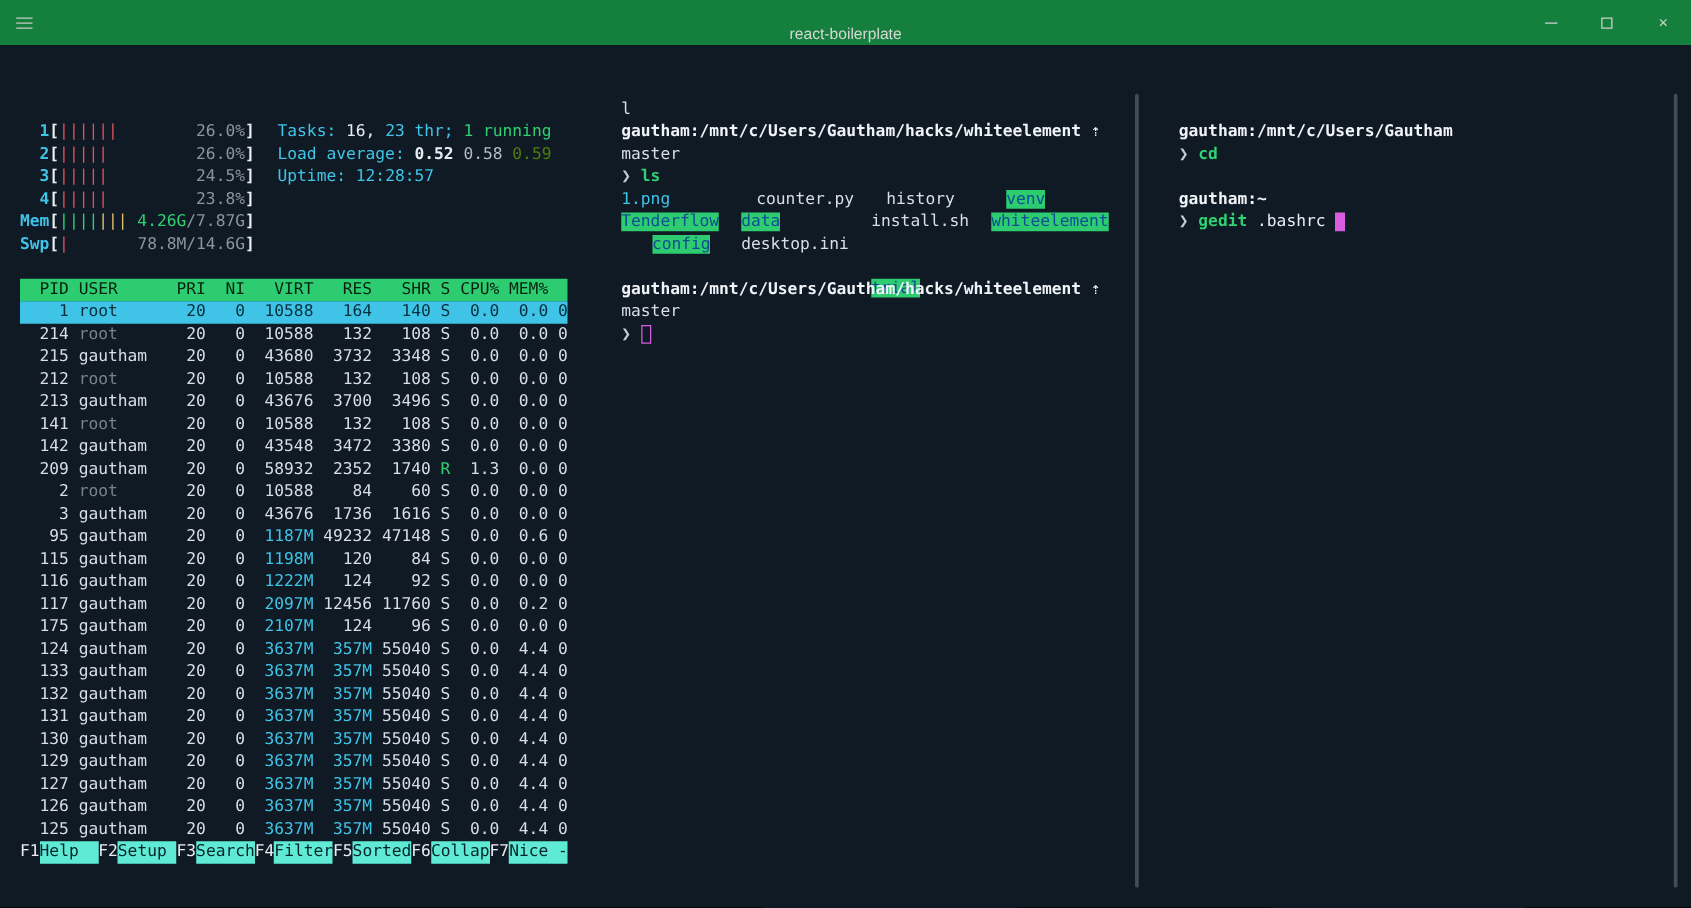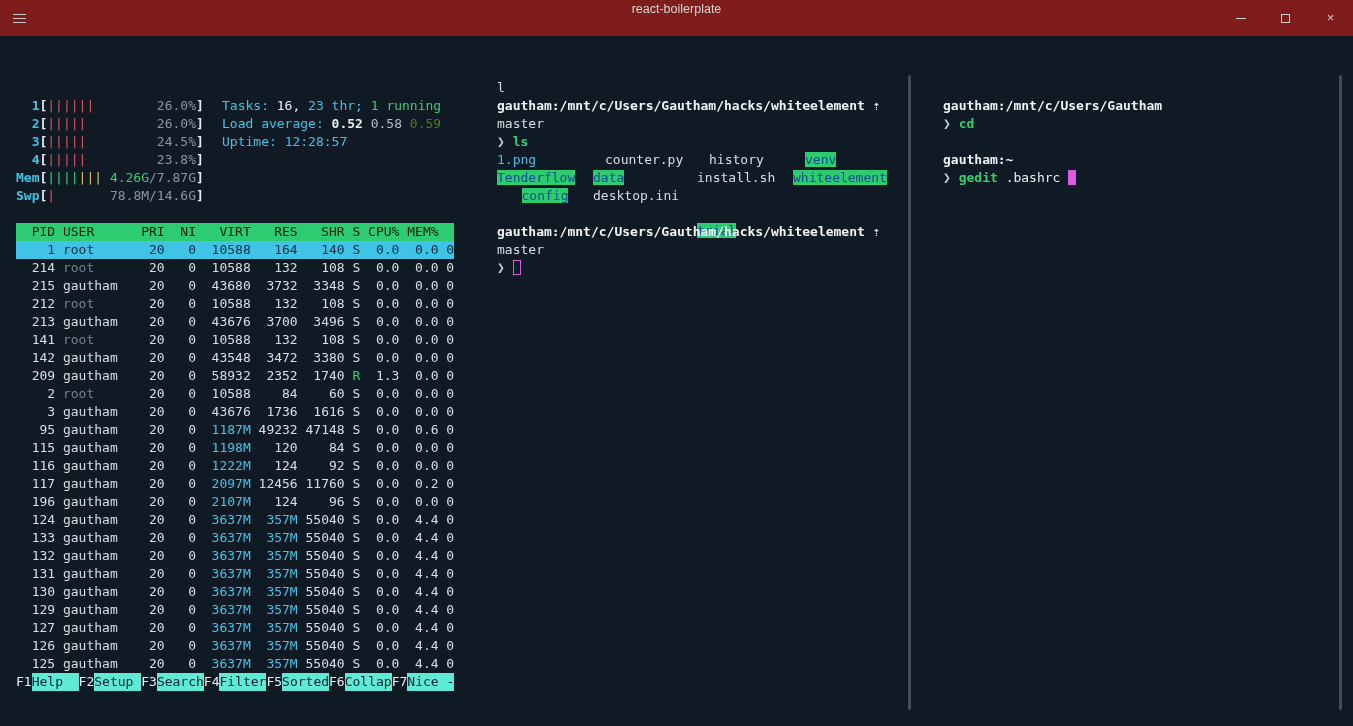--- a/index.html
+++ b/index.html
@@ -1,20 +1,20 @@
 <!DOCTYPE html>
 <html><head>
 <meta charset="utf-8">
 <style>
   *{box-sizing:border-box;margin:0;padding:0}
   html,body{background:#000}
   .window{position:relative;width:1353px;height:726px;background:#101a24;overflow:hidden;
           font-family:"DejaVu Sans Mono","Liberation Mono",monospace;font-size:13px;line-height:18px;color:#d8dee5}
   
-  .titlebar{position:absolute;top:0;left:0;right:0;height:36px;background:#7f1d1d;display:flex;align-items:flex-start;
+  .titlebar{position:absolute;top:0;left:0;right:0;height:36px;background:#15803d;display:flex;align-items:flex-end;
             font-family:"Liberation Sans","DejaVu Sans",sans-serif}
   .menu-btn{width:38px;height:36px;display:flex;align-items:center;justify-content:center;cursor:pointer}
   .hamburger{display:inline-block;width:13px;height:1px;background:#c8c8c8;box-shadow:0 4px 0 #c8c8c8,0 -4px 0 #c8c8c8}
   .title{position:absolute;left:0;right:0;text-align:center;color:#d6d6d6;font-size:12.5px;pointer-events:none}
   .win-controls{margin-left:auto;display:flex;height:100%}
   .win-btn{width:45px;height:36px;display:flex;align-items:center;justify-content:center;color:#d0d0d0;font-size:13px;cursor:pointer}
   .min-glyph{display:inline-block;width:10px;height:1px;background:#d0d0d0}
   .max-glyph{display:inline-block;width:9px;height:9px;border:1px solid #d0d0d0}
   
   .pane{position:absolute;top:36px;bottom:0;overflow:hidden}
@@ -122,21 +122,21 @@
         <div class="proc-row"><span class="c pid">213</span><span class="c user">gautham</span><span class="c pri">20</span><span class="c ni">0</span><span class="c virt">43676</span><span class="c res">3700</span><span class="c shr">3496</span><span class="c st">S</span><span class="c cpu">0.0</span><span class="c mem">0.0</span><span class="c t">0</span></div>
         <div class="proc-row"><span class="c pid">141</span><span class="c user dimu">root</span><span class="c pri">20</span><span class="c ni">0</span><span class="c virt">10588</span><span class="c res">132</span><span class="c shr">108</span><span class="c st">S</span><span class="c cpu">0.0</span><span class="c mem">0.0</span><span class="c t">0</span></div>
         <div class="proc-row"><span class="c pid">142</span><span class="c user">gautham</span><span class="c pri">20</span><span class="c ni">0</span><span class="c virt">43548</span><span class="c res">3472</span><span class="c shr">3380</span><span class="c st">S</span><span class="c cpu">0.0</span><span class="c mem">0.0</span><span class="c t">0</span></div>
         <div class="proc-row"><span class="c pid">209</span><span class="c user">gautham</span><span class="c pri">20</span><span class="c ni">0</span><span class="c virt">58932</span><span class="c res">2352</span><span class="c shr">1740</span><span class="c st stR">R</span><span class="c cpu">1.3</span><span class="c mem">0.0</span><span class="c t">0</span></div>
         <div class="proc-row"><span class="c pid">2</span><span class="c user dimu">root</span><span class="c pri">20</span><span class="c ni">0</span><span class="c virt">10588</span><span class="c res">84</span><span class="c shr">60</span><span class="c st">S</span><span class="c cpu">0.0</span><span class="c mem">0.0</span><span class="c t">0</span></div>
         <div class="proc-row"><span class="c pid">3</span><span class="c user">gautham</span><span class="c pri">20</span><span class="c ni">0</span><span class="c virt">43676</span><span class="c res">1736</span><span class="c shr">1616</span><span class="c st">S</span><span class="c cpu">0.0</span><span class="c mem">0.0</span><span class="c t">0</span></div>
         <div class="proc-row"><span class="c pid">95</span><span class="c user">gautham</span><span class="c pri">20</span><span class="c ni">0</span><span class="c virt mval">1187M</span><span class="c res">49232</span><span class="c shr">47148</span><span class="c st">S</span><span class="c cpu">0.0</span><span class="c mem">0.6</span><span class="c t">0</span></div>
         <div class="proc-row"><span class="c pid">115</span><span class="c user">gautham</span><span class="c pri">20</span><span class="c ni">0</span><span class="c virt mval">1198M</span><span class="c res">120</span><span class="c shr">84</span><span class="c st">S</span><span class="c cpu">0.0</span><span class="c mem">0.0</span><span class="c t">0</span></div>
         <div class="proc-row"><span class="c pid">116</span><span class="c user">gautham</span><span class="c pri">20</span><span class="c ni">0</span><span class="c virt mval">1222M</span><span class="c res">124</span><span class="c shr">92</span><span class="c st">S</span><span class="c cpu">0.0</span><span class="c mem">0.0</span><span class="c t">0</span></div>
         <div class="proc-row"><span class="c pid">117</span><span class="c user">gautham</span><span class="c pri">20</span><span class="c ni">0</span><span class="c virt mval">2097M</span><span class="c res">12456</span><span class="c shr">11760</span><span class="c st">S</span><span class="c cpu">0.0</span><span class="c mem">0.2</span><span class="c t">0</span></div>
-        <div class="proc-row"><span class="c pid">196</span><span class="c user">gautham</span><span class="c pri">20</span><span class="c ni">0</span><span class="c virt mval">2107M</span><span class="c res">124</span><span class="c shr">96</span><span class="c st">S</span><span class="c cpu">0.0</span><span class="c mem">0.0</span><span class="c t">0</span></div>
+        <div class="proc-row"><span class="c pid">175</span><span class="c user">gautham</span><span class="c pri">20</span><span class="c ni">0</span><span class="c virt mval">2107M</span><span class="c res">124</span><span class="c shr">96</span><span class="c st">S</span><span class="c cpu">0.0</span><span class="c mem">0.0</span><span class="c t">0</span></div>
         <div class="proc-row"><span class="c pid">124</span><span class="c user">gautham</span><span class="c pri">20</span><span class="c ni">0</span><span class="c virt mval">3637M</span><span class="c res mval">357M</span><span class="c shr">55040</span><span class="c st">S</span><span class="c cpu">0.0</span><span class="c mem">4.4</span><span class="c t">0</span></div>
         <div class="proc-row"><span class="c pid">133</span><span class="c user">gautham</span><span class="c pri">20</span><span class="c ni">0</span><span class="c virt mval">3637M</span><span class="c res mval">357M</span><span class="c shr">55040</span><span class="c st">S</span><span class="c cpu">0.0</span><span class="c mem">4.4</span><span class="c t">0</span></div>
         <div class="proc-row"><span class="c pid">132</span><span class="c user">gautham</span><span class="c pri">20</span><span class="c ni">0</span><span class="c virt mval">3637M</span><span class="c res mval">357M</span><span class="c shr">55040</span><span class="c st">S</span><span class="c cpu">0.0</span><span class="c mem">4.4</span><span class="c t">0</span></div>
         <div class="proc-row"><span class="c pid">131</span><span class="c user">gautham</span><span class="c pri">20</span><span class="c ni">0</span><span class="c virt mval">3637M</span><span class="c res mval">357M</span><span class="c shr">55040</span><span class="c st">S</span><span class="c cpu">0.0</span><span class="c mem">4.4</span><span class="c t">0</span></div>
         <div class="proc-row"><span class="c pid">130</span><span class="c user">gautham</span><span class="c pri">20</span><span class="c ni">0</span><span class="c virt mval">3637M</span><span class="c res mval">357M</span><span class="c shr">55040</span><span class="c st">S</span><span class="c cpu">0.0</span><span class="c mem">4.4</span><span class="c t">0</span></div>
         <div class="proc-row"><span class="c pid">129</span><span class="c user">gautham</span><span class="c pri">20</span><span class="c ni">0</span><span class="c virt mval">3637M</span><span class="c res mval">357M</span><span class="c shr">55040</span><span class="c st">S</span><span class="c cpu">0.0</span><span class="c mem">4.4</span><span class="c t">0</span></div>
         <div class="proc-row"><span class="c pid">127</span><span class="c user">gautham</span><span class="c pri">20</span><span class="c ni">0</span><span class="c virt mval">3637M</span><span class="c res mval">357M</span><span class="c shr">55040</span><span class="c st">S</span><span class="c cpu">0.0</span><span class="c mem">4.4</span><span class="c t">0</span></div>
         <div class="proc-row"><span class="c pid">126</span><span class="c user">gautham</span><span class="c pri">20</span><span class="c ni">0</span><span class="c virt mval">3637M</span><span class="c res mval">357M</span><span class="c shr">55040</span><span class="c st">S</span><span class="c cpu">0.0</span><span class="c mem">4.4</span><span class="c t">0</span></div>
         <div class="proc-row"><span class="c pid">125</span><span class="c user">gautham</span><span class="c pri">20</span><span class="c ni">0</span><span class="c virt mval">3637M</span><span class="c res mval">357M</span><span class="c shr">55040</span><span class="c st">S</span><span class="c cpu">0.0</span><span class="c mem">4.4</span><span class="c t">0</span></div>
       </div>

